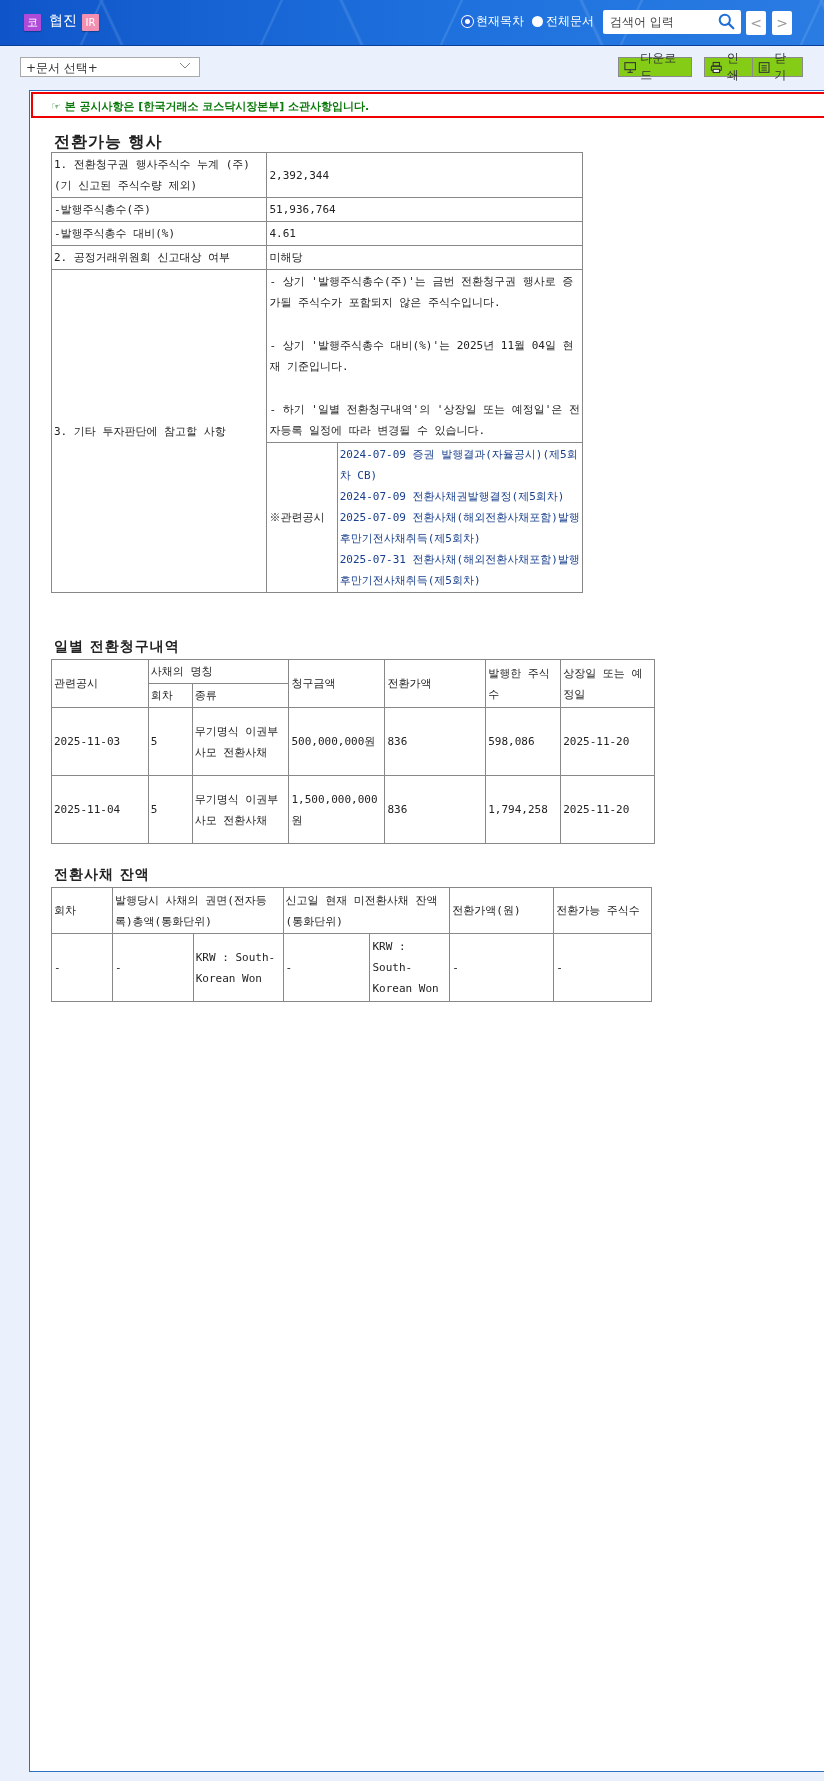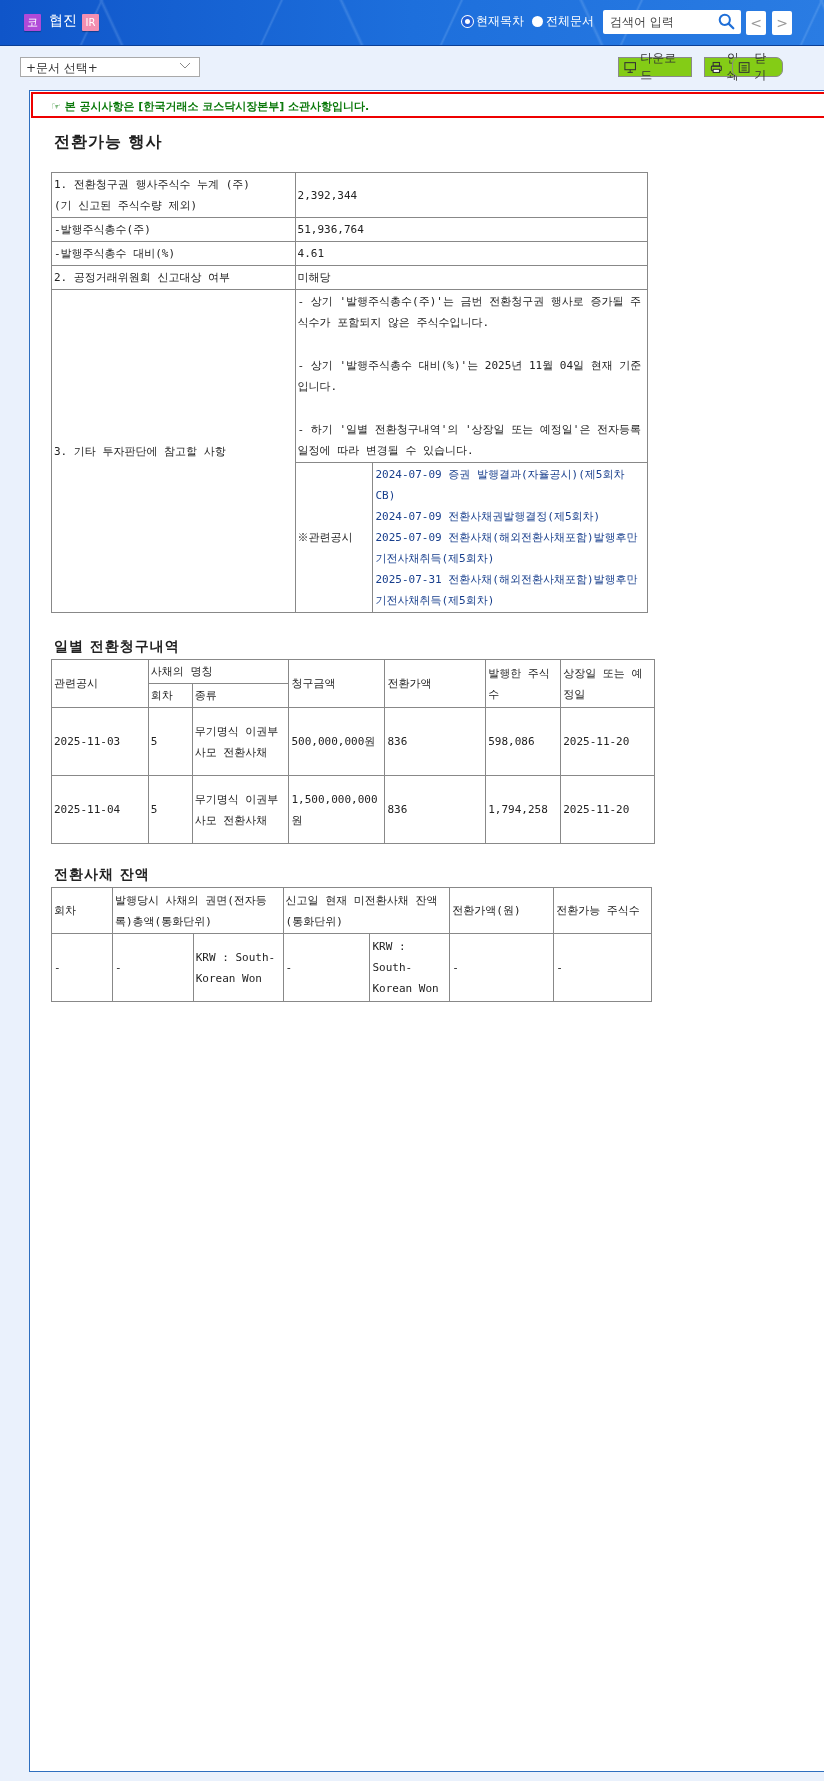--- a/index.html
+++ b/index.html
@@ -35,37 +35,37 @@
   .nav-prev { left: 746px; } .nav-next { left: 772px; }
 
   
   .doc-select { position: absolute; left: 20px; top: 57px; width: 180px; height: 20px; background: #fff;
     border: 1px solid #a9a9a9; font-size: 12px; color: #333; padding: 2px 0 0 5px; }
   .doc-select .chev { position: absolute; right: 8px; top: 3px; width: 12px; height: 10px; }
   .tbtn { position: absolute; top: 57px; height: 20px; background: #84cc16; border: 1px solid #8a8a8a;
     font-size: 12px; color: #333; display: flex; align-items: center; padding: 0 5px; gap: 4px; }
   .tb-dl { left: 618px; width: 74px; }
   .tb-pr { left: 696px; width: 52px; margin-left: 8px; }
-  .tb-cl { left: 732px; width: 51px; border-radius: 7px; }
+  .tb-cl { left: 752px; width: 51px; }
   .tbtn svg { width: 13px; height: 13px; }
 
   
   .frame { position: absolute; left: 29px; top: 90px; width: 800px; height: 1682px; background: #fff;
     border-left: 1px solid #2f6fbf; border-top: 1px solid #2f6fbf; border-bottom: 1px solid #2f6fbf; }
   .notice { position: absolute; left: 31px; top: 92px; width: 800px; height: 26px; border: 2px solid #ee0000;
     color: #0c7a0c; font-weight: bold; font-size: 11px; padding: 5px 0 0 18px; }
 
   .h1 { position: absolute; left: 54px; top: 132px; font-size: 16px; font-weight: bold; letter-spacing: 1px; }
   .h2 { position: absolute; left: 54px; font-size: 14px; font-weight: bold; letter-spacing: 1px; }
 
   table { position: absolute; border-collapse: collapse; font-family: "DejaVu Sans Mono", monospace; font-size: 11px; color: #222; }
   td, th { border: 1px solid #888; vertical-align: middle; text-align: left; font-weight: normal; padding: 1px 2px; line-height: 21px; }
   a.link { color: #173e8c; text-decoration: none; }
 
-  .t1 { left: 51px; top: 172px; width: 597px; }
+  .t1 { left: 51px; top: 152px; width: 532px; }
   .t2 { left: 51px; top: 659px; width: 604px; }
   .t3 { left: 51px; top: 887px; width: 601px; }
 </style>
 </head>
 <body>
 
 <div class="topbar">
   <div class="deco"></div>
   <span class="logo-badge badge-ko">코</span>
   <span class="company">협진</span>

